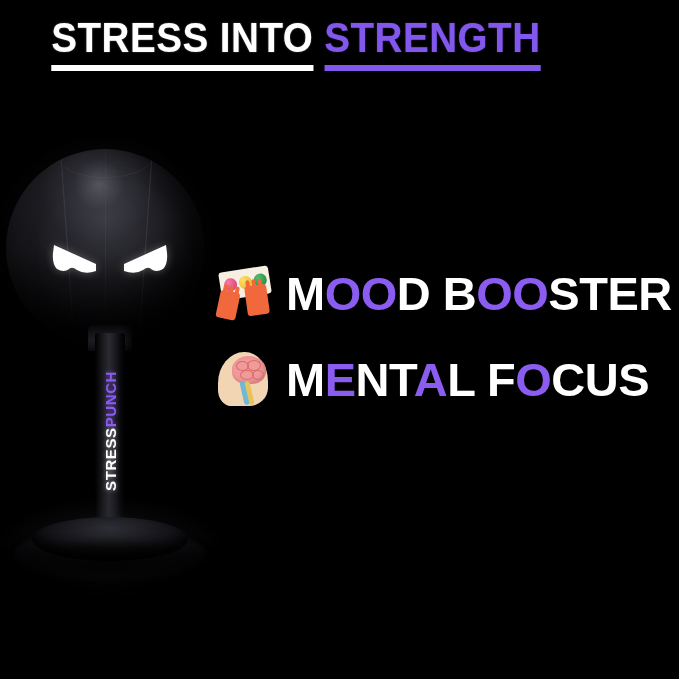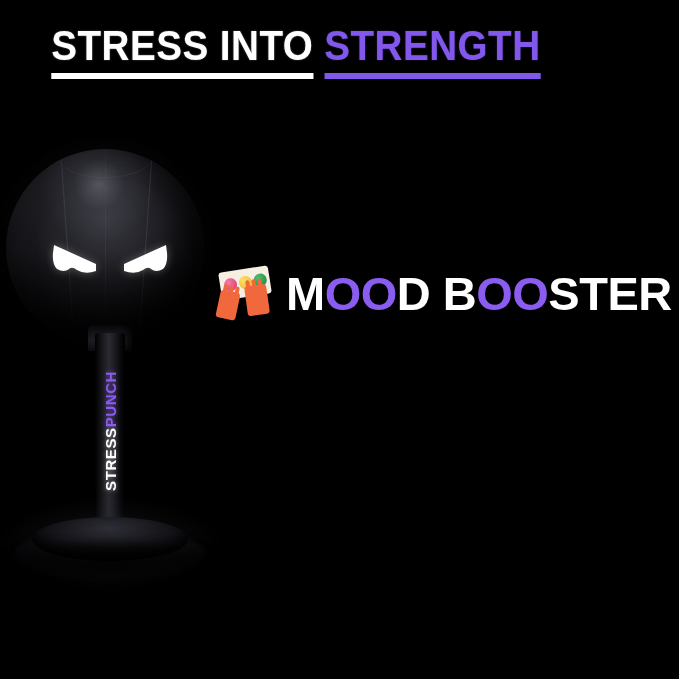--- a/index.html
+++ b/index.html
@@ -19,21 +19,21 @@
     position: absolute;
     inset: 0;
     background: #000000;
     overflow: hidden;
   }
 
   
   #title-block {
     position: absolute;
     left: 0;
-    top: 24px;
+    top: 16px;
     width: 592px;
     text-align: center;
   }
   #title-text {
     display: inline-block;
     font-family: "Liberation Sans", sans-serif;
     font-weight: 700;
     font-size: 42px;
     letter-spacing: 0.5px;
     line-height: 44px;
@@ -496,16 +496,31 @@
         </div>
         <div class="hand" id="hand-right">
           <div class="finger" style="left:2px"></div>
           <div class="finger" style="left:8px"></div>
           <div class="finger" style="left:14px"></div>
         </div>
       </div>
       <div class="feature-text"><span class="w">M</span><span class="p">OO</span><span class="w">D B</span><span class="p">OO</span><span class="w">STER</span></div>
     </div>
 
+    <div class="feature-row">
+      <div class="feature-emoji" id="emoji-brain">
+        <div id="head"></div>
+        <div id="jaw"></div>
+        <div id="brain">
+          <div class="gyrus" style="left:4px;  top:5px;  width:11px; height:8px;"></div>
+          <div class="gyrus" style="left:15px; top:4px;  width:12px; height:9px;"></div>
+          <div class="gyrus" style="left:8px;  top:14px; width:12px; height:8px;"></div>
+          <div class="gyrus" style="left:20px; top:14px; width:10px; height:8px;"></div>
+        </div>
+        <div id="spine-blue"></div>
+        <div id="spine-yellow"></div>
+      </div>
+      <div class="feature-text"><span class="w">M</span><span class="p">E</span><span class="w">NT</span><span class="p">A</span><span class="w">L F</span><span class="p">O</span><span class="w">CUS</span></div>
+    </div>
 
 
   </div>
 </div>
 
 </body></html>

